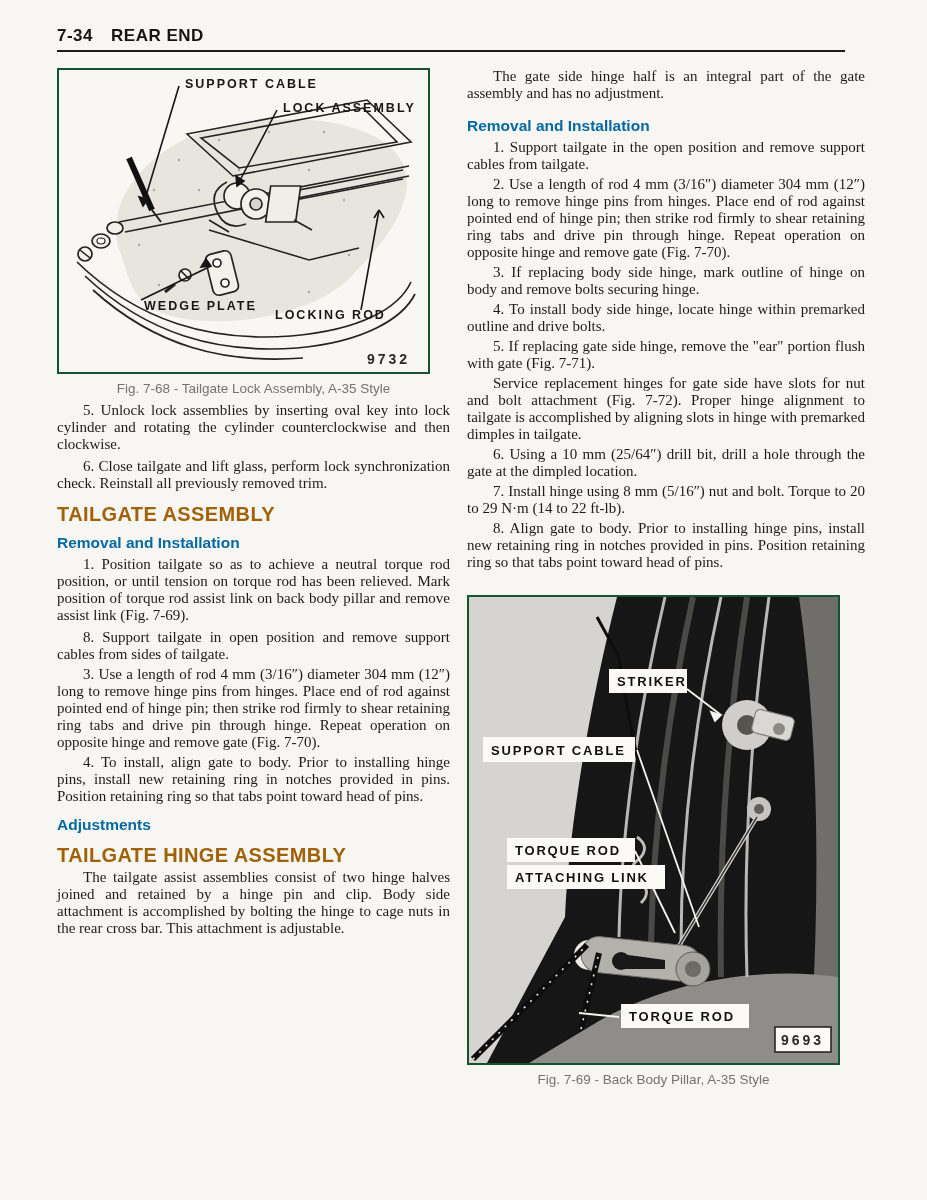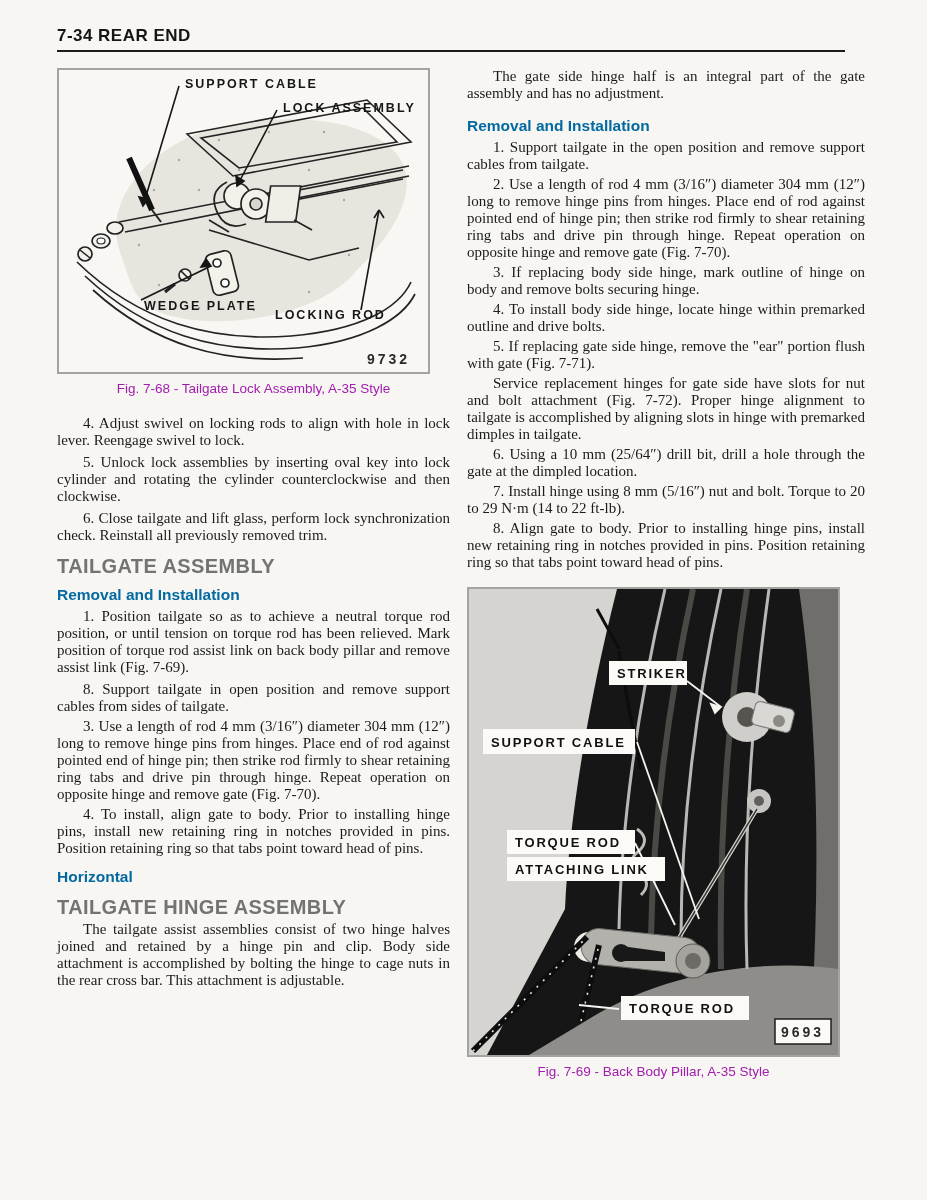--- a/index.html
+++ b/index.html
@@ -5,40 +5,40 @@
   html,body{margin:0;padding:0;background:#e8e7e3;}
   .page{
     position:relative;width:927px;height:1200px;margin:0 auto;
     background:#f7f6f2;color:#1b1b1b;
     font-family:"Liberation Serif", serif;
     overflow:hidden;
   }
   
   .hdr{position:absolute;left:57px;top:26px;width:788px;}
   .hdr-text{font-family:"Liberation Sans",sans-serif;font-weight:bold;font-size:17px;letter-spacing:0.5px;color:#151515;}
-  .hdr-text .num{margin-right:5px;}
+  .hdr-text .num{margin-right:18px;}
   .hdr-rule{margin-top:4px;height:2px;background:#1c1c1c;}
   
   .col{position:absolute;top:62px;font-size:15px;line-height:17px;text-align:justify;}
   .col-left{left:57px;width:393px;}
   .col-right{left:467px;width:398px;}
   .col p{margin:0;text-indent:26px;}
   .col p.mt-lg{margin-top:18px;}
   .col p.mt{margin-top:5px;}
   .col p.mt-sm{margin-top:3px;}
   h1.sec{font-family:"Liberation Sans",sans-serif;font-size:20px;letter-spacing:0.4px;
-    font-weight:bold;margin:14px 0 0 0;color:#737373;text-align:left;}
+    font-weight:bold;margin:14px 0 0 0;color:#a16207;text-align:left;}
   h2.sub{font-family:"Liberation Sans",sans-serif;font-size:15.5px;
     font-weight:bold;margin:11px 0 0 0;color:#0369a1;text-align:left;}
   
-  .figbox{border:2px solid #a3a3a3;background:#f8f7f3;}
+  .figbox{border:2px solid #14532d;background:#f8f7f3;}
   .fig68{margin-top:6px;width:369px;height:302px;}
-  .figcap{font-family:"Liberation Sans",sans-serif;font-size:13.5px;color:#a21caf;
+  .figcap{font-family:"Liberation Sans",sans-serif;font-size:13.5px;color:#737373;
     text-align:center;margin-top:6px;text-indent:0 !important;}
-  .fig69wrap{margin-top:16px;width:373px;}
+  .fig69wrap{margin-top:24px;width:373px;}
   .fig69{width:369px;height:466px;}
   .svgfill{display:block;width:100%;height:100%;}
   
   .draw-label{font-family:"Liberation Sans",sans-serif;font-weight:bold;font-size:12.5px;letter-spacing:2px;fill:#161616;}
   .photo-label{font-family:"Liberation Sans",sans-serif;font-weight:bold;font-size:13px;letter-spacing:1.8px;fill:#111;}
   .refnum{font-family:"Liberation Sans",sans-serif;font-weight:bold;font-size:14px;letter-spacing:3px;fill:#2a2a2a;}
 </style>
 </head>
 <body>
 
@@ -138,33 +138,32 @@
 
         <text x="126" y="18" class="draw-label">SUPPORT CABLE</text>
         <text x="224" y="42" class="draw-label">LOCK ASSEMBLY</text>
         <text x="85" y="240" class="draw-label">WEDGE PLATE</text>
         <text x="216" y="249" class="draw-label">LOCKING ROD</text>
         <text x="308" y="294" class="refnum">9732</text>
       </svg>
     </div>
     <div class="figcap">Fig. 7-68 - Tailgate Lock Assembly, A-35 Style</div>
 
-    <p class="mt-lg">4. Adjust swivel on locking rods to align with hole in lock lever. Reengage swivel to lock.</p>
     <p class="mt">5. Unlock lock assemblies by inserting oval key into lock cylinder and rotating the cylinder counterclockwise and then clockwise.</p>
     <p class="mt">6. Close tailgate and lift glass, perform lock synchronization check. Reinstall all previously removed trim.</p>
 
     <h1 class="sec">TAILGATE ASSEMBLY</h1>
     <h2 class="sub">Removal and Installation</h2>
 
     <p class="mt">1. Position tailgate so as to achieve a neutral torque rod position, or until tension on torque rod has been relieved. Mark position of torque rod assist link on back body pillar and remove assist link (Fig. 7-69).</p>
     <p class="mt">8. Support tailgate in open position and remove support cables from sides of tailgate.</p>
     <p class="mt-sm">3. Use a length of rod 4 mm (3/16″) diameter 304 mm (12″) long to remove hinge pins from hinges. Place end of rod against pointed end of hinge pin; then strike rod firmly to shear retaining ring tabs and drive pin through hinge. Repeat operation on opposite hinge and remove gate (Fig. 7-70).</p>
     <p class="mt-sm">4. To install, align gate to body. Prior to installing hinge pins, install new retaining ring in notches provided in pins. Position retaining ring so that tabs point toward head of pins.</p>
 
-    <h2 class="sub">Horizontal</h2>
+    <h2 class="sub">Adjustments</h2>
 
     <h1 class="sec">TAILGATE HINGE ASSEMBLY</h1>
     <p class="mt">The tailgate assist assemblies consist of two hinge halves joined and retained by a hinge pin and clip. Body side attachment is accomplished by bolting the hinge to cage nuts in the rear cross bar. This attachment is adjustable.</p>
   </div>
 
   <div class="col col-right">
     <p style="margin-top:6px">The gate side hinge half is an integral part of the gate assembly and has no adjustment.</p>
     <h2 class="sub" style="margin-top:15px">Removal and Installation</h2>
     <p class="mt">1. Support tailgate in the open position and remove support cables from tailgate.</p>
     <p class="mt-sm">2. Use a length of rod 4 mm (3/16″) diameter 304 mm (12″) long to remove hinge pins from hinges. Place end of rod against pointed end of hinge pin; then strike rod firmly to shear retaining ring tabs and drive pin through hinge. Repeat operation on opposite hinge and remove gate (Fig. 7-70).</p>

